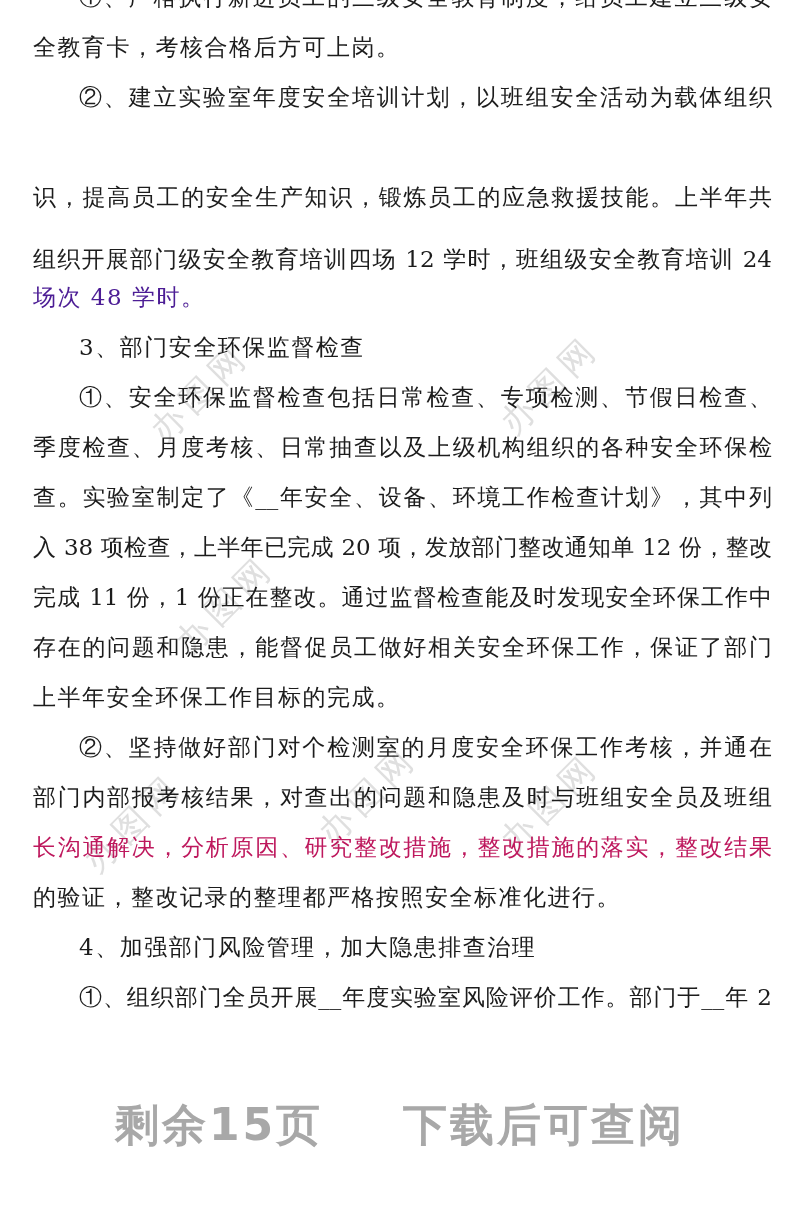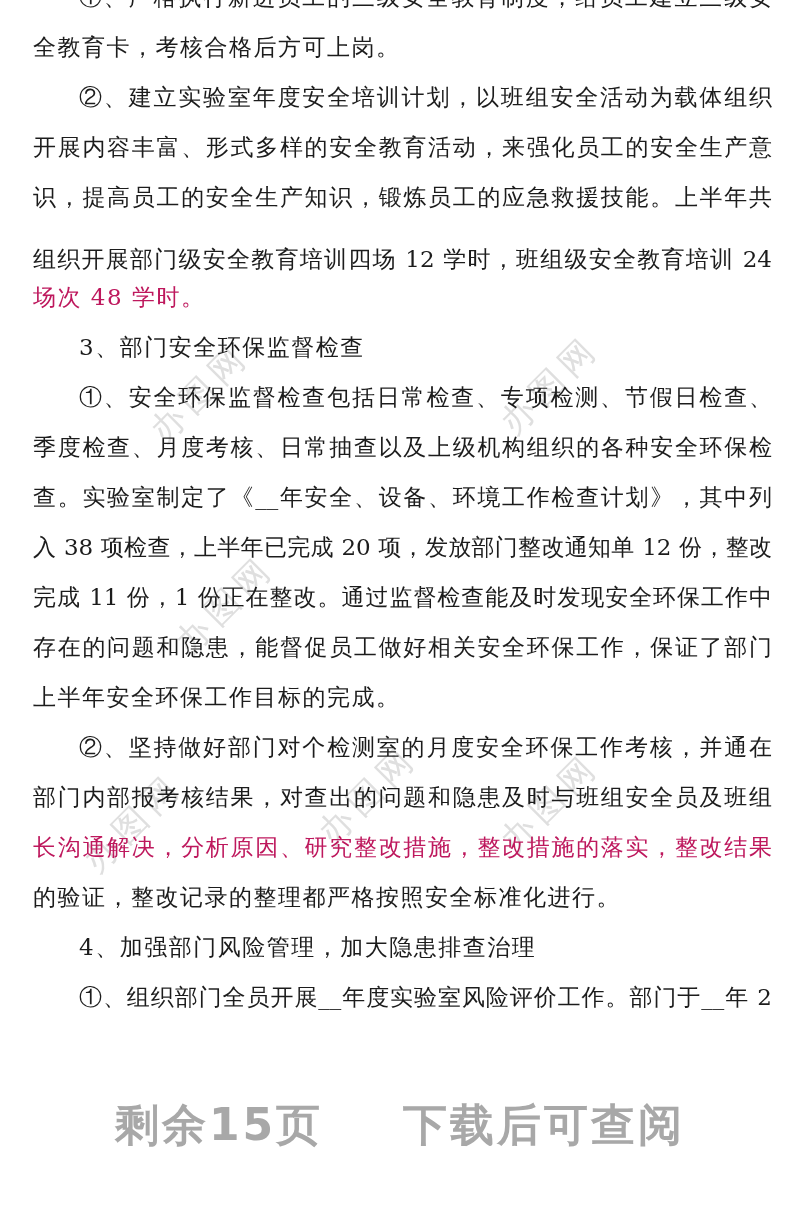--- a/index.html
+++ b/index.html
@@ -80,24 +80,23 @@
       <span class="watermark" style="left: 225px; top: 605px; color: rgba(150, 150, 150, 0.3);">办图网</span>
       <span class="watermark" style="left: 133px; top: 823px; color: rgba(150, 150, 150, 0.3);">办图网</span>
       <span class="watermark" style="left: 368px; top: 795px; color: rgba(150, 150, 150, 0.3);">办图网</span>
       <span class="watermark" style="left: 550px; top: 803px; color: rgba(150, 150, 150, 0.3);">办图网</span>
     </div>
 
   <div class="text-layer">
       <div class="line full indent" style="top: -16px; color: rgb(28, 28, 28);">①、严格执行新进员工的三级安全教育制度，给员工建立三级安</div>
       <div class="line" style="top: 34px; color: rgb(28, 28, 28);">全教育卡，考核合格后方可上岗。</div>
       <div class="line full indent" style="top: 84px; color: rgb(28, 28, 28);">②、建立实验室年度安全培训计划，以班组安全活动为载体组织</div>
-      <div class="line full" style="top: 134px; color: rgb(28, 28, 28);">开展内容丰富、形式多样的安全教育活动，来强化员工的安全生产意</div>
       <div class="line full" style="top: 184px; color: rgb(28, 28, 28);">识，提高员工的安全生产知识，锻炼员工的应急救援技能。上半年共</div>
       <div class="line full" style="top: 234px; color: rgb(28, 28, 28); margin-top: 12px;">组织开展部门级安全教育培训四场 12 学时，班组级安全教育培训 24</div>
-      <div class="line" style="top: 284px; color: #be185d;">场次 48 学时。</div>
+      <div class="line" style="top: 284px; color: #4c1d95;">场次 48 学时。</div>
       <div class="line indent" style="top: 334px; color: rgb(28, 28, 28);">3、部门安全环保监督检查</div>
       <div class="line full indent" style="top: 384px; color: rgb(28, 28, 28);">①、安全环保监督检查包括日常检查、专项检测、节假日检查、</div>
       <div class="line full" style="top: 434px; color: rgb(28, 28, 28);">季度检查、月度考核、日常抽查以及上级机构组织的各种安全环保检</div>
       <div class="line full" style="top: 484px; color: rgb(28, 28, 28);">查。实验室制定了《__年安全、设备、环境工作检查计划》，其中列</div>
       <div class="line full" style="top: 534px; color: rgb(28, 28, 28);">入 38 项检查，上半年已完成 20 项，发放部门整改通知单 12 份，整改</div>
       <div class="line full" style="top: 584px; color: rgb(28, 28, 28);">完成 11 份，1 份正在整改。通过监督检查能及时发现安全环保工作中</div>
       <div class="line full" style="top: 634px; color: rgb(28, 28, 28);">存在的问题和隐患，能督促员工做好相关安全环保工作，保证了部门</div>
       <div class="line" style="top: 684px; color: rgb(28, 28, 28);">上半年安全环保工作目标的完成。</div>
       <div class="line full indent" style="top: 734px; color: rgb(28, 28, 28);">②、坚持做好部门对个检测室的月度安全环保工作考核，并通在</div>
       <div class="line full" style="top: 784px; color: rgb(28, 28, 28);">部门内部报考核结果，对查出的问题和隐患及时与班组安全员及班组</div>

